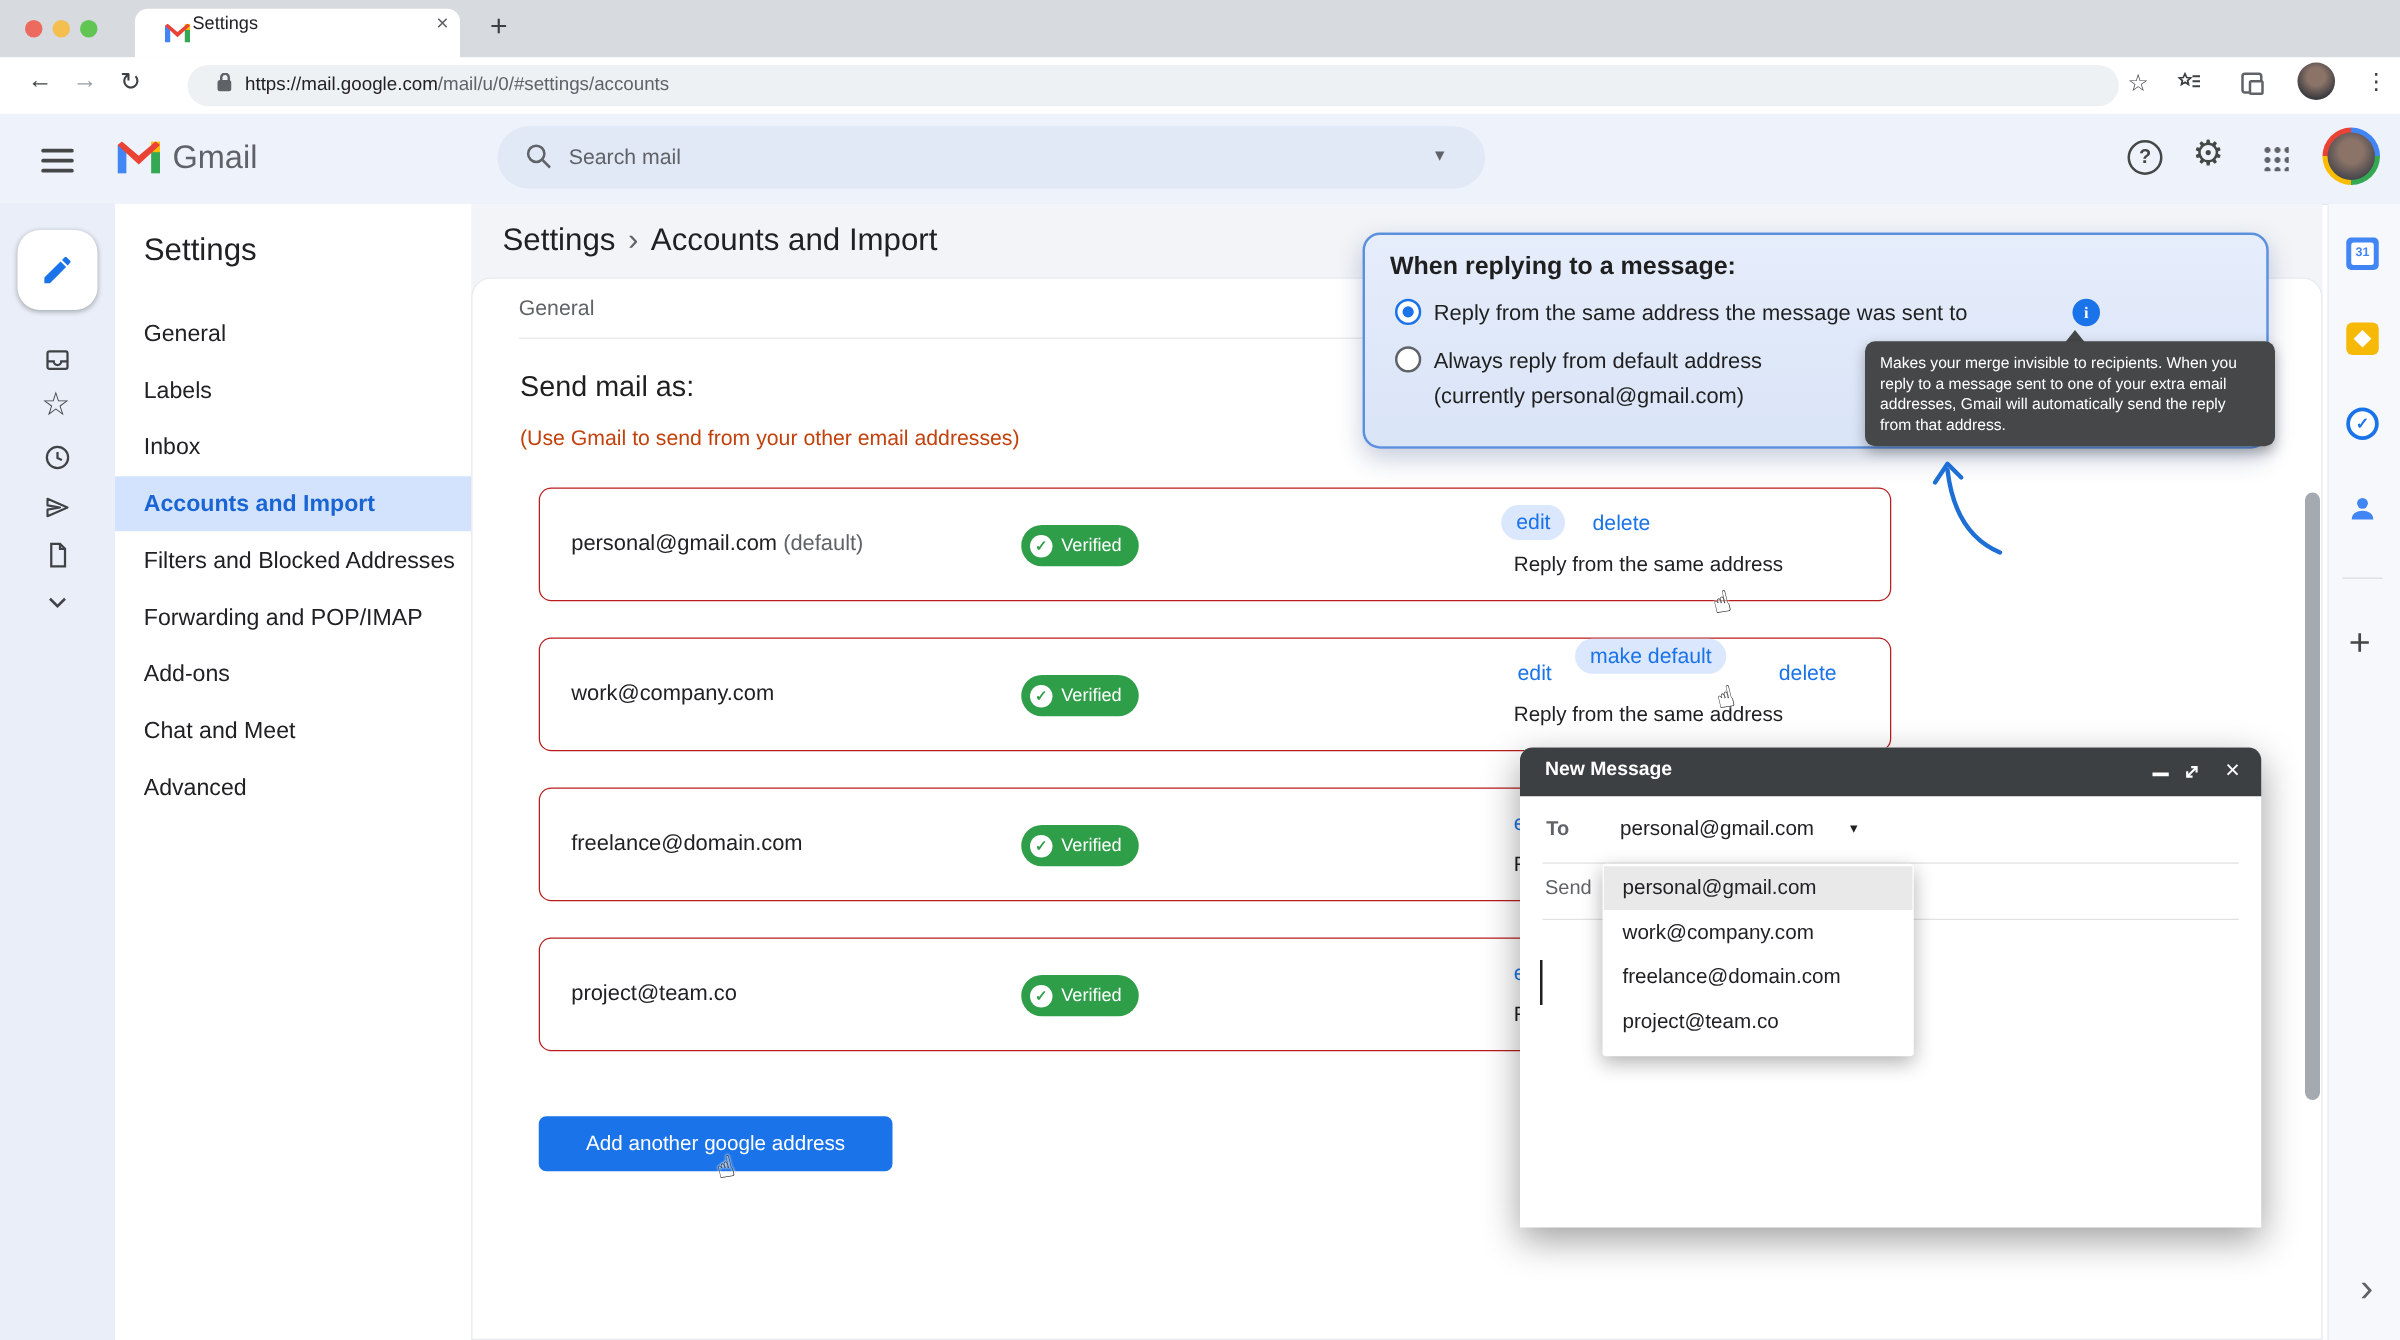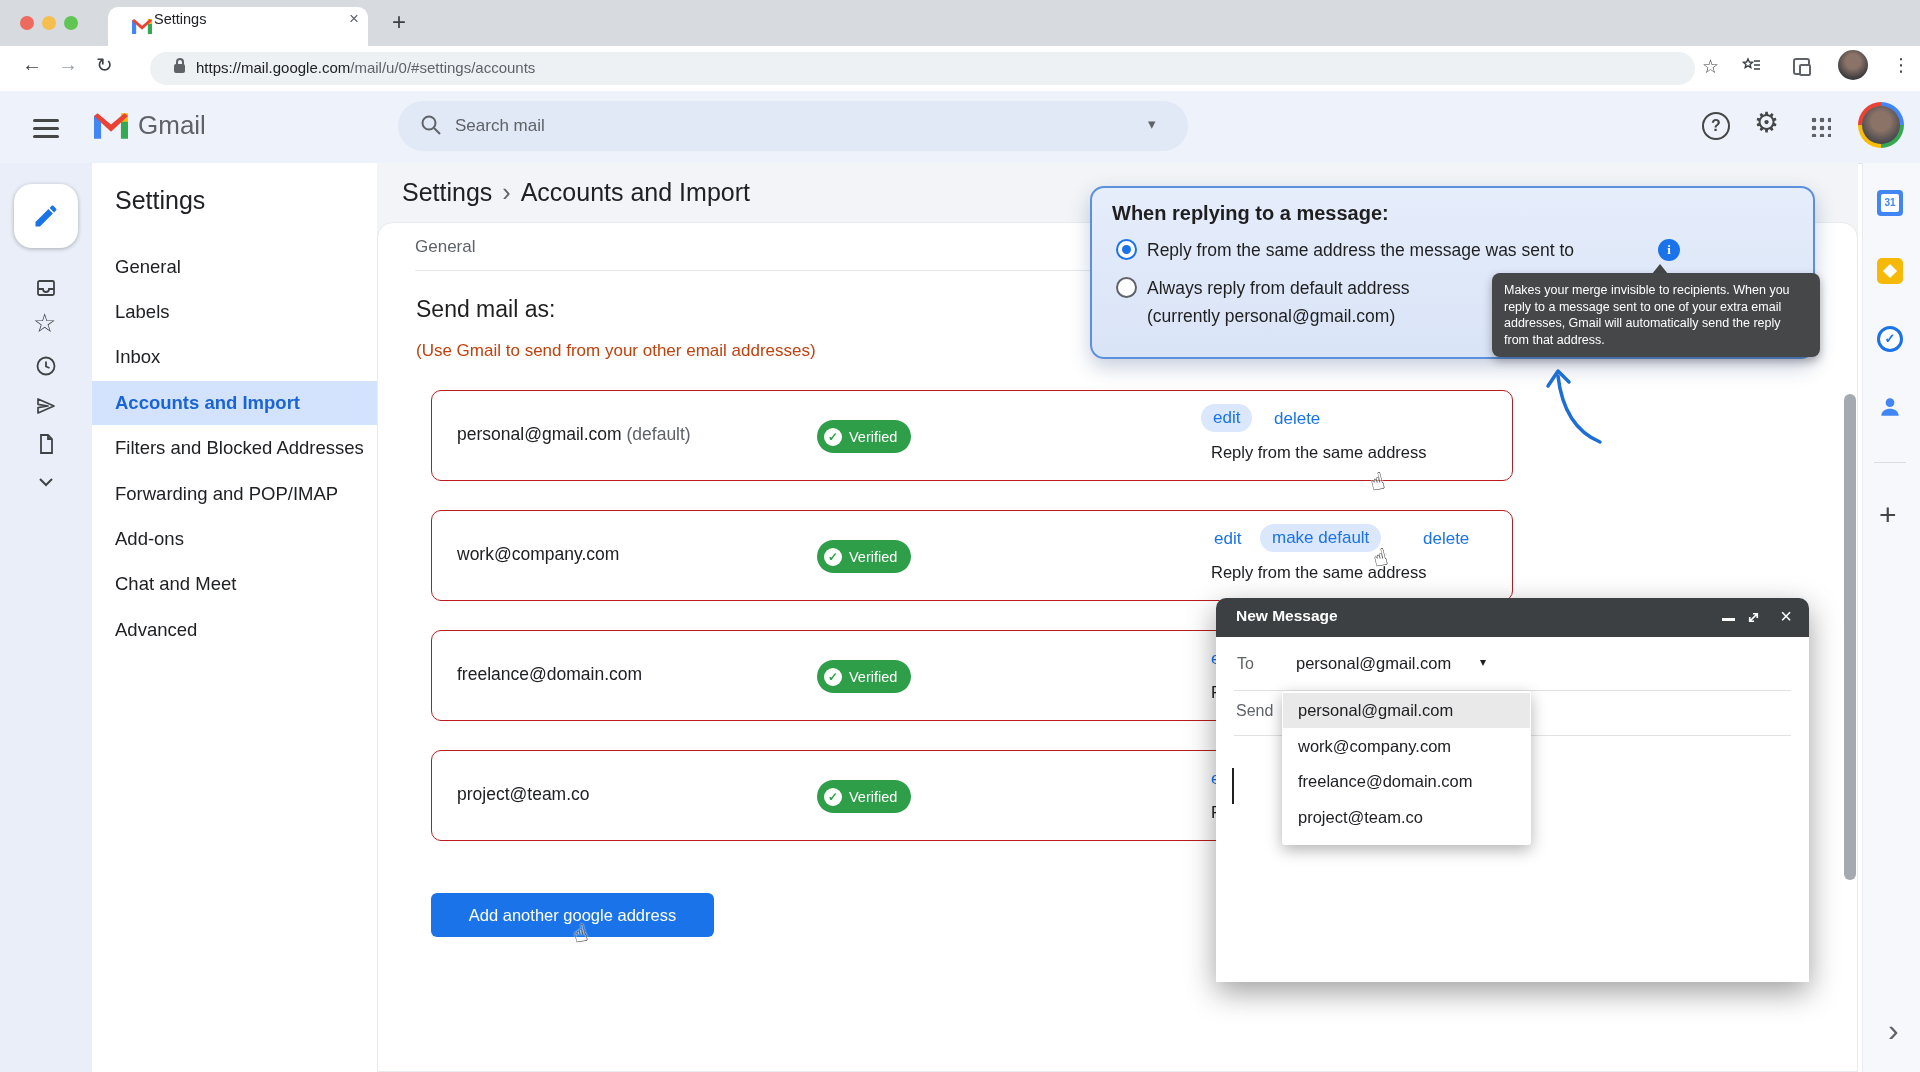--- a/index.html
+++ b/index.html
@@ -118,21 +118,21 @@
   .annot{left:1592px;top:388px;width:210px;text-align:center;font-size:23px;font-weight:500;color:#1d6fd6;line-height:33px;}
 
   
   .compose{left:1216px;top:598px;width:593px;height:384px;background:#fff;border-radius:10px 10px 0 0;
     box-shadow:0 10px 30px rgba(0,0,0,.38);}
   .c-titlebar{left:0;top:0;width:593px;height:39px;background:#3c4043;border-radius:10px 10px 0 0;}
   .c-title{left:20px;top:9px;font-size:15.5px;font-weight:600;color:#fff;}
   .c-min{left:506px;top:20px;width:13px;height:2.5px;background:#fff;}
   .c-close{left:560px;top:7px;font-size:20px;color:#fff;width:20px;text-align:center;}
   .c-label{font-size:16px;color:#5f6368;}
-  .c-to-l{left:21px;top:57px;} .c-from-l{left:20px;top:104px;}
+  .c-to-l{left:21px;top:57px;font-weight:bold;} .c-from-l{left:20px;top:104px;}
   .c-to-v{left:80px;top:56px;font-size:16.5px;color:#202124;}
   .c-to-caret{left:264px;top:57px;font-size:12px;color:#202124;}
   .c-div{left:18px;width:557px;height:1px;background:#e2e2e2;}
   .c-caret-bar{left:16px;top:170px;width:2px;height:36px;background:#1f1f1f;}
   .dropdown{left:66px;top:93px;width:249px;height:154px;background:#fff;border-radius:3px;
     box-shadow:0 5px 16px rgba(0,0,0,.3);}
   .dd-item{left:1px;width:247px;height:35px;line-height:35px;padding-left:15px;box-sizing:border-box;
     font-size:16.5px;color:#202124;}
   .dd-item.hl{background:#e9e9e9;}
 
@@ -254,21 +254,21 @@
     <span class="abs reply-note" style="left:779px;top:52px">Reply from the same address</span>
   </div>
 
   <div class="abs mailrow" style="top:510px">
     <div class="abs row-email">work@company.com</div>
     <div class="abs badge">
         <span class="badge-ck">✓</span>
         <span class="badge-tx">Verified</span>
       </div>
     <span class="abs lnk" style="left:782px;top:18px">edit</span>
-    <span class="abs lnk lnk-pill" style="left:828px;top:13px">make default</span>
+    <span class="abs lnk lnk-pill" style="left:828px;top:0">make default</span>
     <span class="abs lnk" style="left:991px;top:18px">delete</span>
     <span class="abs reply-note" style="left:779px;top:52px">Reply from the same address</span>
   </div>
 
   <div class="abs mailrow" style="top:630px">
     <div class="abs row-email">freelance@domain.com</div>
     <div class="abs badge">
         <span class="badge-ck">✓</span>
         <span class="badge-tx">Verified</span>
       </div>

